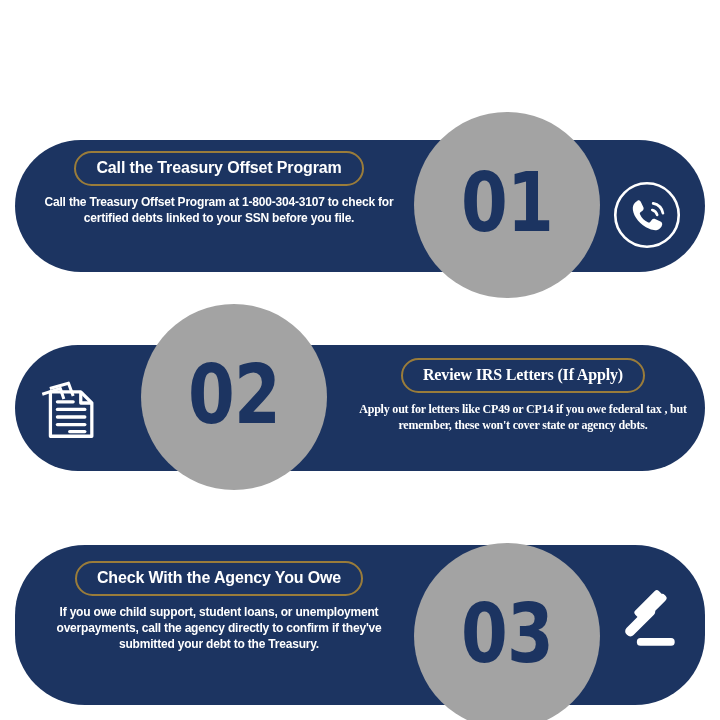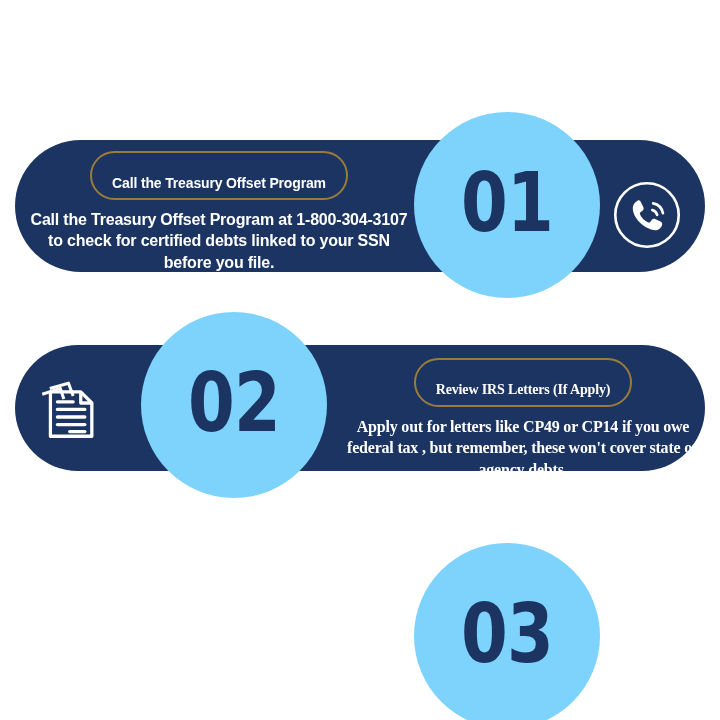--- a/index.html
+++ b/index.html
@@ -43,60 +43,60 @@
   .step-1 .text-block { left: 8px;   top: 11px;  width: 392px; }
   .step-2 .text-block { left: 322px; top: 13px;  width: 372px; font-family: Liberation Serif, serif; }
   .step-3 .text-block { left: 18px;  top: 16px;  width: 372px; }
 
   .chip {
     display: inline-block;
     border: 2px solid #9A7C3A;
     border-radius: 40px;
     background: #1C3461;
     color: #ffffff;
-    font-size: 14px;
+    font-size: 16px;
     font-weight: bold;
     letter-spacing: -0.15px;
-    padding: 23px 20px 8px;
+    padding: 7px 20px 8px;
     line-height: 1;
     white-space: nowrap;
   }
 
   .body-text {
     margin-top: 9px;
     color: #ffffff;
-    font-size: 16px;
+    font-size: 12px;
     font-weight: bold;
     line-height: 1.33;
     letter-spacing: -0.2px;
   }
 
   
   .badge {
     position: absolute;
     width: 186px;
     height: 186px;
     border-radius: 50%;
-    background: #7dd3fc;
+    background: #a3a3a3;
     z-index: 5;
     display: flex;
     align-items: center;
     justify-content: center;
   }
   .badge-num {
     color: #1C3461;
     font-size: 82px;
     font-weight: bold;
     line-height: 1;
     letter-spacing: -1px;
     transform: scaleX(0.82) translateY(-2px);
     font-family: "DejaVu Sans", sans-serif;
   }
   .badge-1 { left: 414px; top: 112px; }
-  .badge-2 { left: 141px; top: 312px; }
+  .badge-2 { left: 141px; top: 304px; }
   .badge-3 { left: 414px; top: 543px; }
 
   
   .icon-wrap {
     position: absolute;
     z-index: 4;
   }
   .icon-phone     { left: 612px; top: 180px; width: 70px; height: 70px; }
   .icon-documents { left: 30px;  top: 368px; width: 84px; height: 84px; }
   .icon-gavel     { left: 608px; top: 578px; width: 80px; height: 80px; }
@@ -149,20 +149,26 @@
         <line x1="23.5" y1="48.5" x2="47" y2="48.5"></line>
         <line x1="34" y1="54.5" x2="47" y2="54.5"></line>
       </g>
     </svg>
   </div>
 
   <div class="badge badge-2">
     <span class="badge-num">02</span>
   </div>
 
+  <div class="step step-3">
+    <div class="text-block">
+      <div class="chip">Check With the Agency You Owe</div>
+      <div class="body-text">If you owe child support, student loans, or unemployment overpayments, call the agency directly to confirm if they've submitted your debt to the Treasury.</div>
+    </div>
+  </div>
 
   <div class="icon-wrap icon-gavel">
     <svg viewBox="0 0 72 72" aria-hidden="true">
       <g fill="#FFFFFF">
         <rect x="31.5" y="10" width="12.5" height="30" rx="2.6" transform="rotate(45 37.75 25)"></rect>
         <rect x="24.5" y="22" width="9" height="34" rx="4" transform="rotate(45 29 39)"></rect>
         <rect x="40.5" y="12.5" width="7" height="21" rx="3" transform="rotate(45 44 23)"></rect>
         <rect x="26" y="54" width="34" height="7" rx="3.2"></rect>
       </g>
     </svg>

